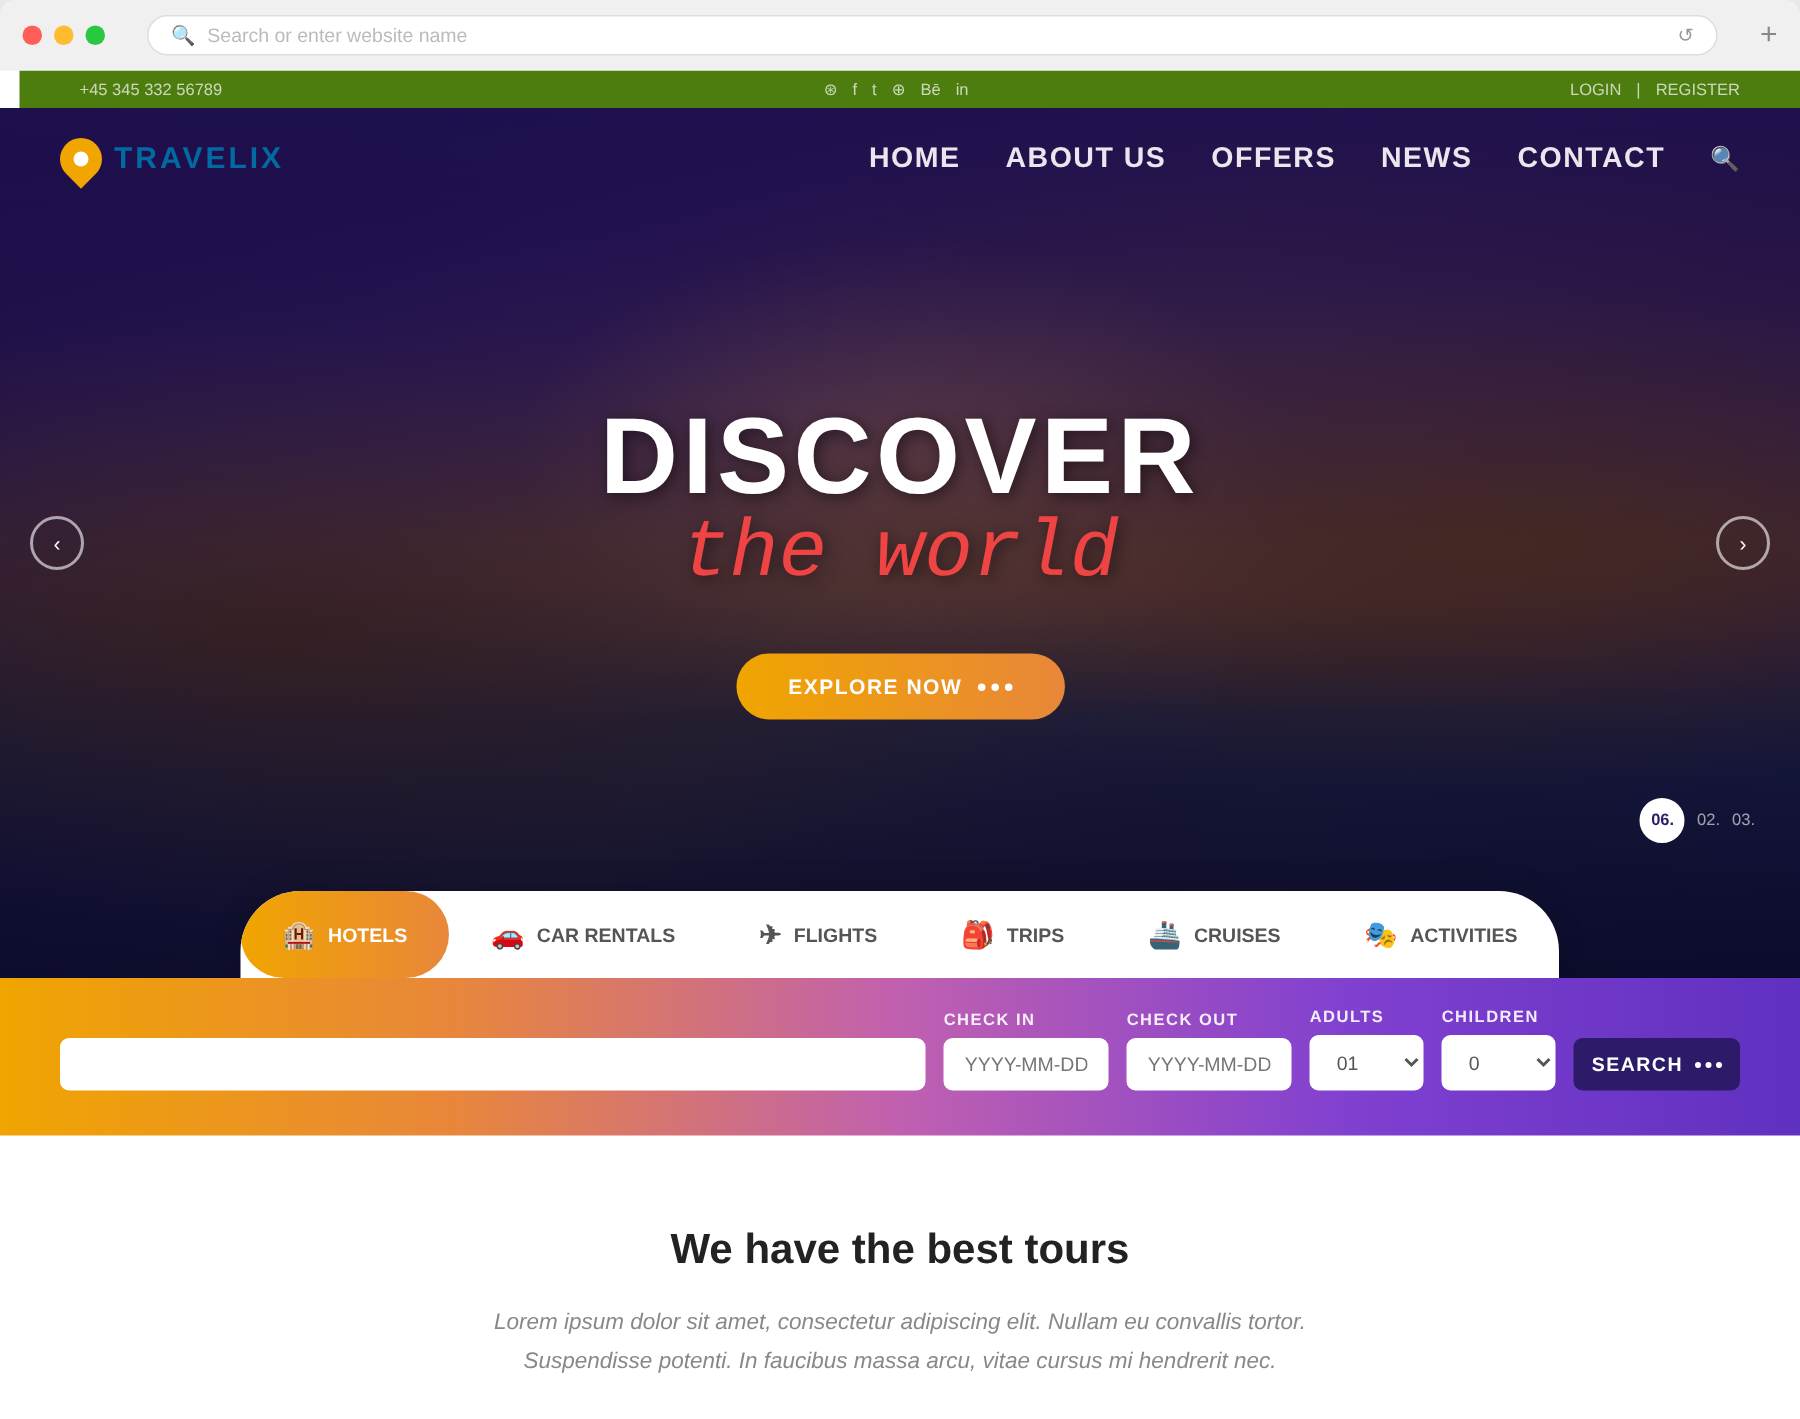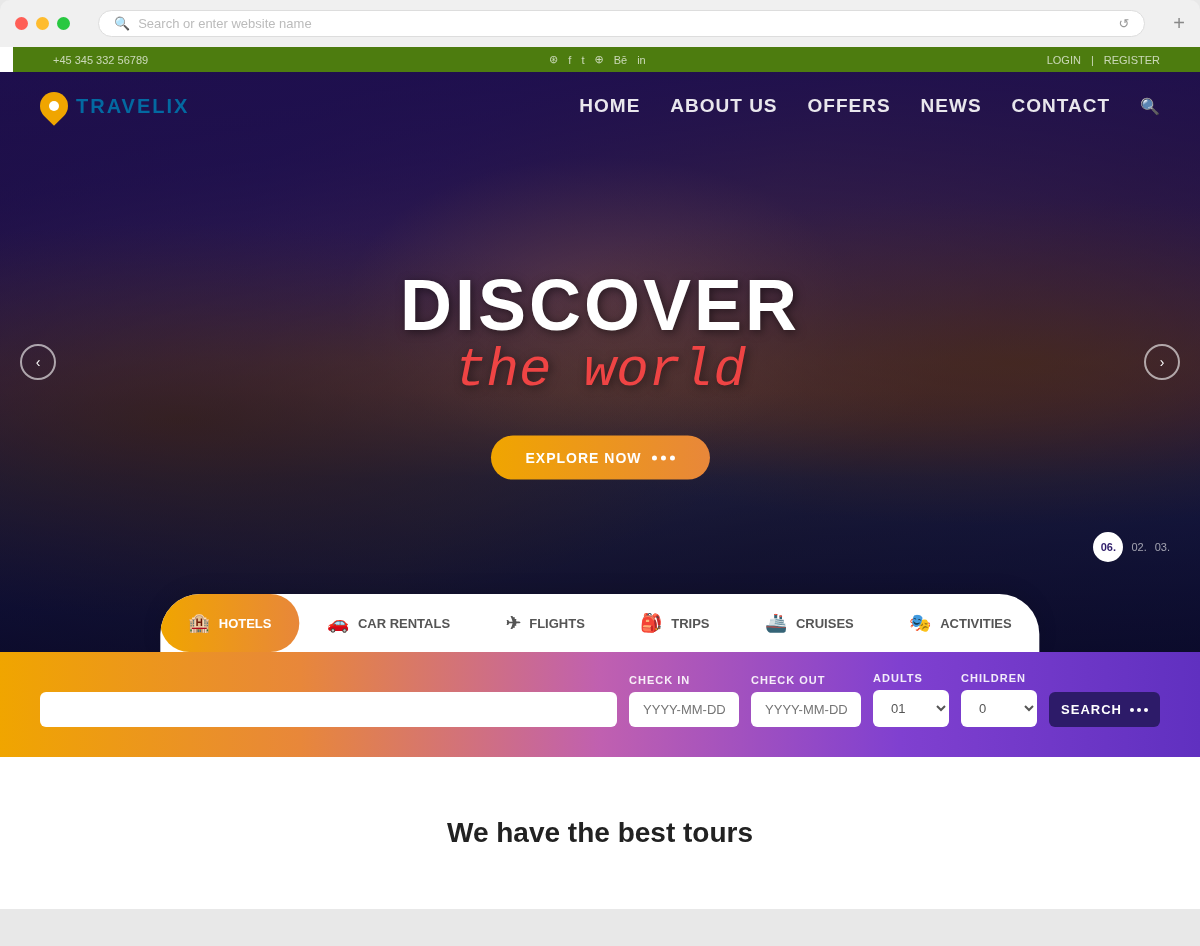--- a/index.html
+++ b/index.html
@@ -521,16 +521,20 @@
           <span></span>
             <span></span>
             <span></span>
         </span>
       </button>
     </div>
   </div>
 
   <div class="content-section">
     <h2 class="section-title">We have the best tours</h2>
+    <p class="section-desc">
+      <span>Lorem ipsum dolor sit amet, consectetur adipiscing elit. Nullam eu convallis tortor.</span><br>
+      <span>Suspendisse potenti. In faucibus massa arcu, vitae cursus mi hendrerit nec.</span>
+    </p>
 
   </div>
 
 </div>
 
 </body></html>

